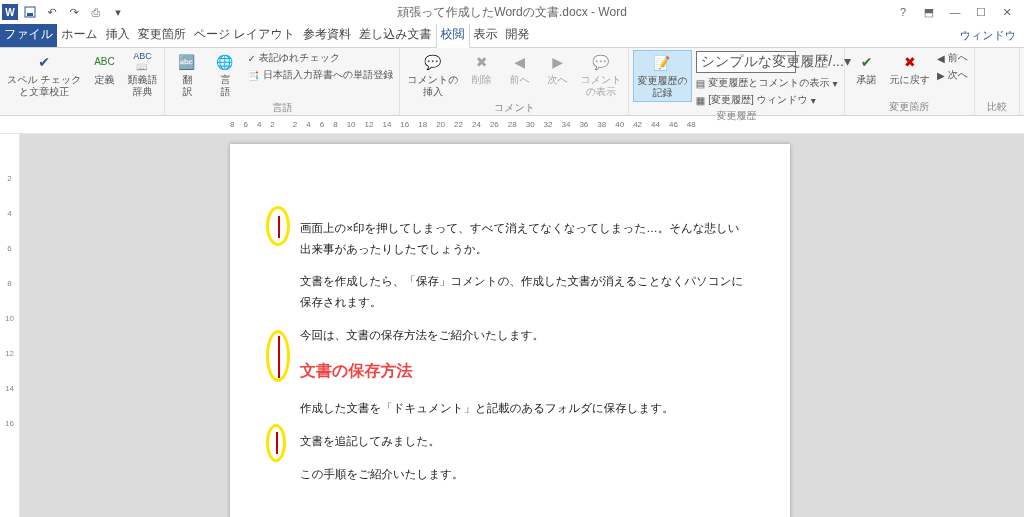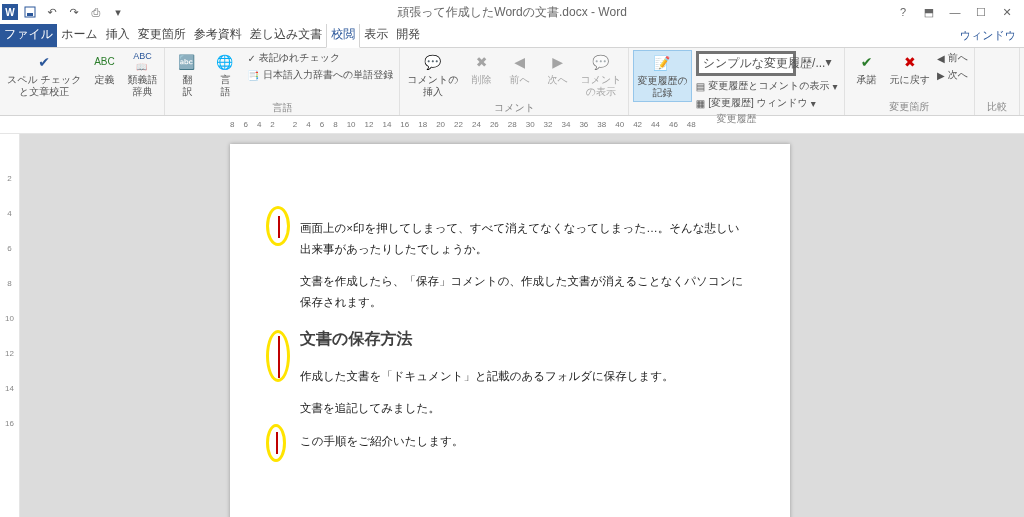--- a/index.html
+++ b/index.html
@@ -25,33 +25,33 @@
 .ribbon { height:68px; background:#f6f6f6; border-bottom:1px solid #d4d4d4; display:flex; }
 .group { border-right:1px solid #e1e1e1; display:flex; flex-direction:column; padding:2px 4px 0 4px; }
 .group-body { flex:1; display:flex; align-items:flex-start; gap:2px; }
 .group-label { font-size:10px; color:#888; text-align:center; padding:1px 0; }
 .rbtn { display:flex; flex-direction:column; align-items:center; justify-content:flex-start; padding:2px 3px; text-align:center; line-height:1.2; font-size:10px; color:#555; min-width:36px; }
 .rbtn.big { min-width:40px; }
 .rbtn .ico { width:20px; height:20px; margin-bottom:2px; display:flex; align-items:center; justify-content:center; font-size:14px; }
 .rbtn.active { background:#cde6f7; border:1px solid #96c6ea; }
 .rrow { display:flex; flex-direction:column; font-size:10px; gap:1px; }
 .rrow .line { padding:1px 2px; display:flex; align-items:center; gap:3px; color:#555; white-space:nowrap; }
-.dd { border:3px solid #737373; background:#fff; padding:1px 4px; font-size:12px; width:100px; display:flex; justify-content:space-between; }
+.dd { border:1px solid #737373; background:#fff; padding:1px 4px; font-size:14px; width:100px; display:flex; justify-content:space-between; }
 
 
 .rulerbar { height:18px; background:#fff; border-bottom:1px solid #e5e5e5; display:flex; align-items:center; padding-left:230px; font-size:8px; color:#777; letter-spacing:0; }
 .rulerbar span { margin-right:9px; }
 
 
 .docarea { position:relative; height:383px; background:#dcdcdc; overflow:hidden; }
 .vruler { position:absolute; left:0; top:0; width:20px; height:100%; background:#fff; border-right:1px solid #e5e5e5; display:flex; flex-direction:column; align-items:center; color:#888; font-size:8px; padding-top:40px; gap:26px; }
 .page { position:absolute; left:230px; top:10px; width:560px; height:560px; background:#fff; box-shadow:0 0 4px rgba(0,0,0,.3); }
 .content { padding:74px 42px 0 70px; font-size:11.5px; line-height:1.8; color:#222; }
 .content p { margin-bottom:12px; }
-.heading { color:#404040; font-weight:bold; font-size:16px; margin:4px 0 14px; }
+.heading { color:#ef4444; font-weight:bold; font-size:16px; margin:4px 0 14px; }
 
 
 .marker { position:absolute; border:3px solid #ffe400; border-radius:50%; }
 .marker.m1 { left:266px; top:72px; width:24px; height:40px; }
 .marker.m2 { left:266px; top:196px; width:24px; height:52px; }
 .marker.m3 { left:266px; top:290px; width:20px; height:38px; }
 .chgline { position:absolute; width:0; border-left:2px solid #c00000; }
 .chgline.l1 { left:278px; top:82px; height:22px; }
 .chgline.l2 { left:278px; top:202px; height:42px; }
 .chgline.l3 { left:276px; top:298px; height:22px; }
@@ -82,20 +82,21 @@
     <span>☐</span>
     <span>✕</span>
   </div>
 </div>
 
 <div class="tabs">
   <div class="tab file">ファイル</div>
   <div class="tab">ホーム</div>
   <div class="tab">挿入</div>
   <div class="tab">変更箇所</div>
+  <div class="tab">ページ レイアウト</div>
   <div class="tab">参考資料</div>
   <div class="tab">差し込み文書</div>
   <div class="tab active">校閲</div>
   <div class="tab">表示</div>
   <div class="tab">開発</div>
   <div class="signin">ウィンドウ</div>
 </div>
 
 <div class="ribbon">
   <div class="group">
@@ -265,20 +266,21 @@
       <span>8</span>
       <span>10</span>
       <span>12</span>
       <span>14</span>
       <span>16</span>
     </div>
   <div class="page">
     <div class="content">
       <p>画面上の×印を押してしまって、すべて消えてなくなってしまった…。そんな悲しい出来事があったりしたでしょうか。</p>
       <p>文書を作成したら、「保存」コメントの、作成した文書が消えることなくパソコンに保存されます。</p>
+      <p>今回は、文書の保存方法をご紹介いたします。</p>
       <p class="heading">文書の保存方法</p>
       <p>作成した文書を「ドキュメント」と記載のあるフォルダに保存します。</p>
       <p>文書を追記してみました。</p>
       <p>この手順をご紹介いたします。</p>
     </div>
   </div>
 
   <div class="marker m1"></div>
   <div class="chgline l1"></div>
   <div class="marker m2"></div>

